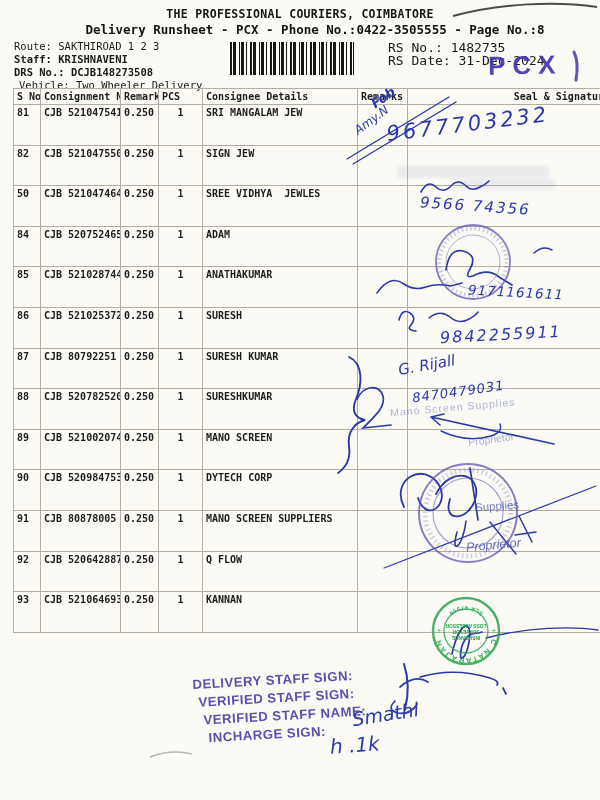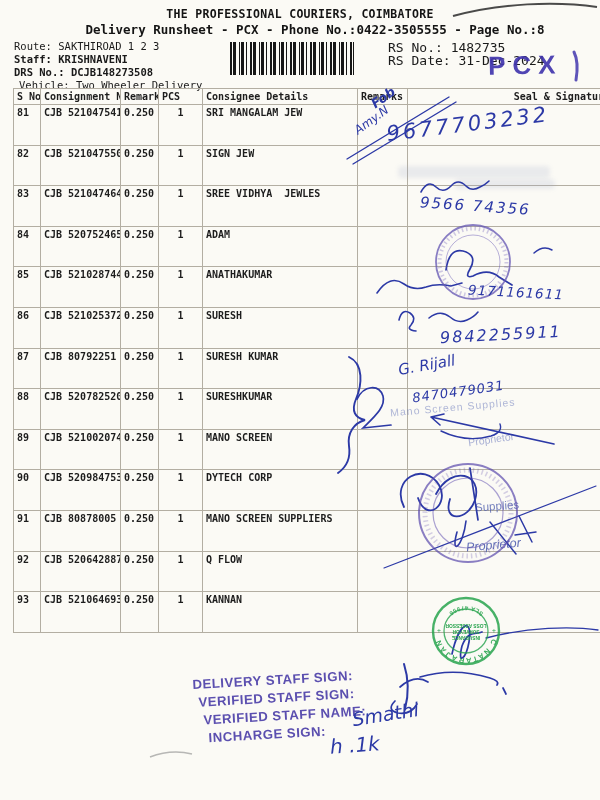--- a/index.html
+++ b/index.html
@@ -109,21 +109,21 @@
         <tr>
       <td>82</td>
       <td>CJB 521047550</td>
       <td>0.250</td>
       <td class="cell-pcs">1</td>
       <td class="cell-consignee">SIGN JEW</td>
       <td></td>
       <td></td>
     </tr>
         <tr>
-      <td>83</td>
+      <td>50</td>
       <td>CJB 521047464</td>
       <td>0.250</td>
       <td class="cell-pcs">1</td>
       <td class="cell-consignee">SREE VIDHYA  JEWLES</td>
       <td></td>
       <td></td>
     </tr>
         <tr>
       <td>84</td>
       <td>CJB 520752465</td>

